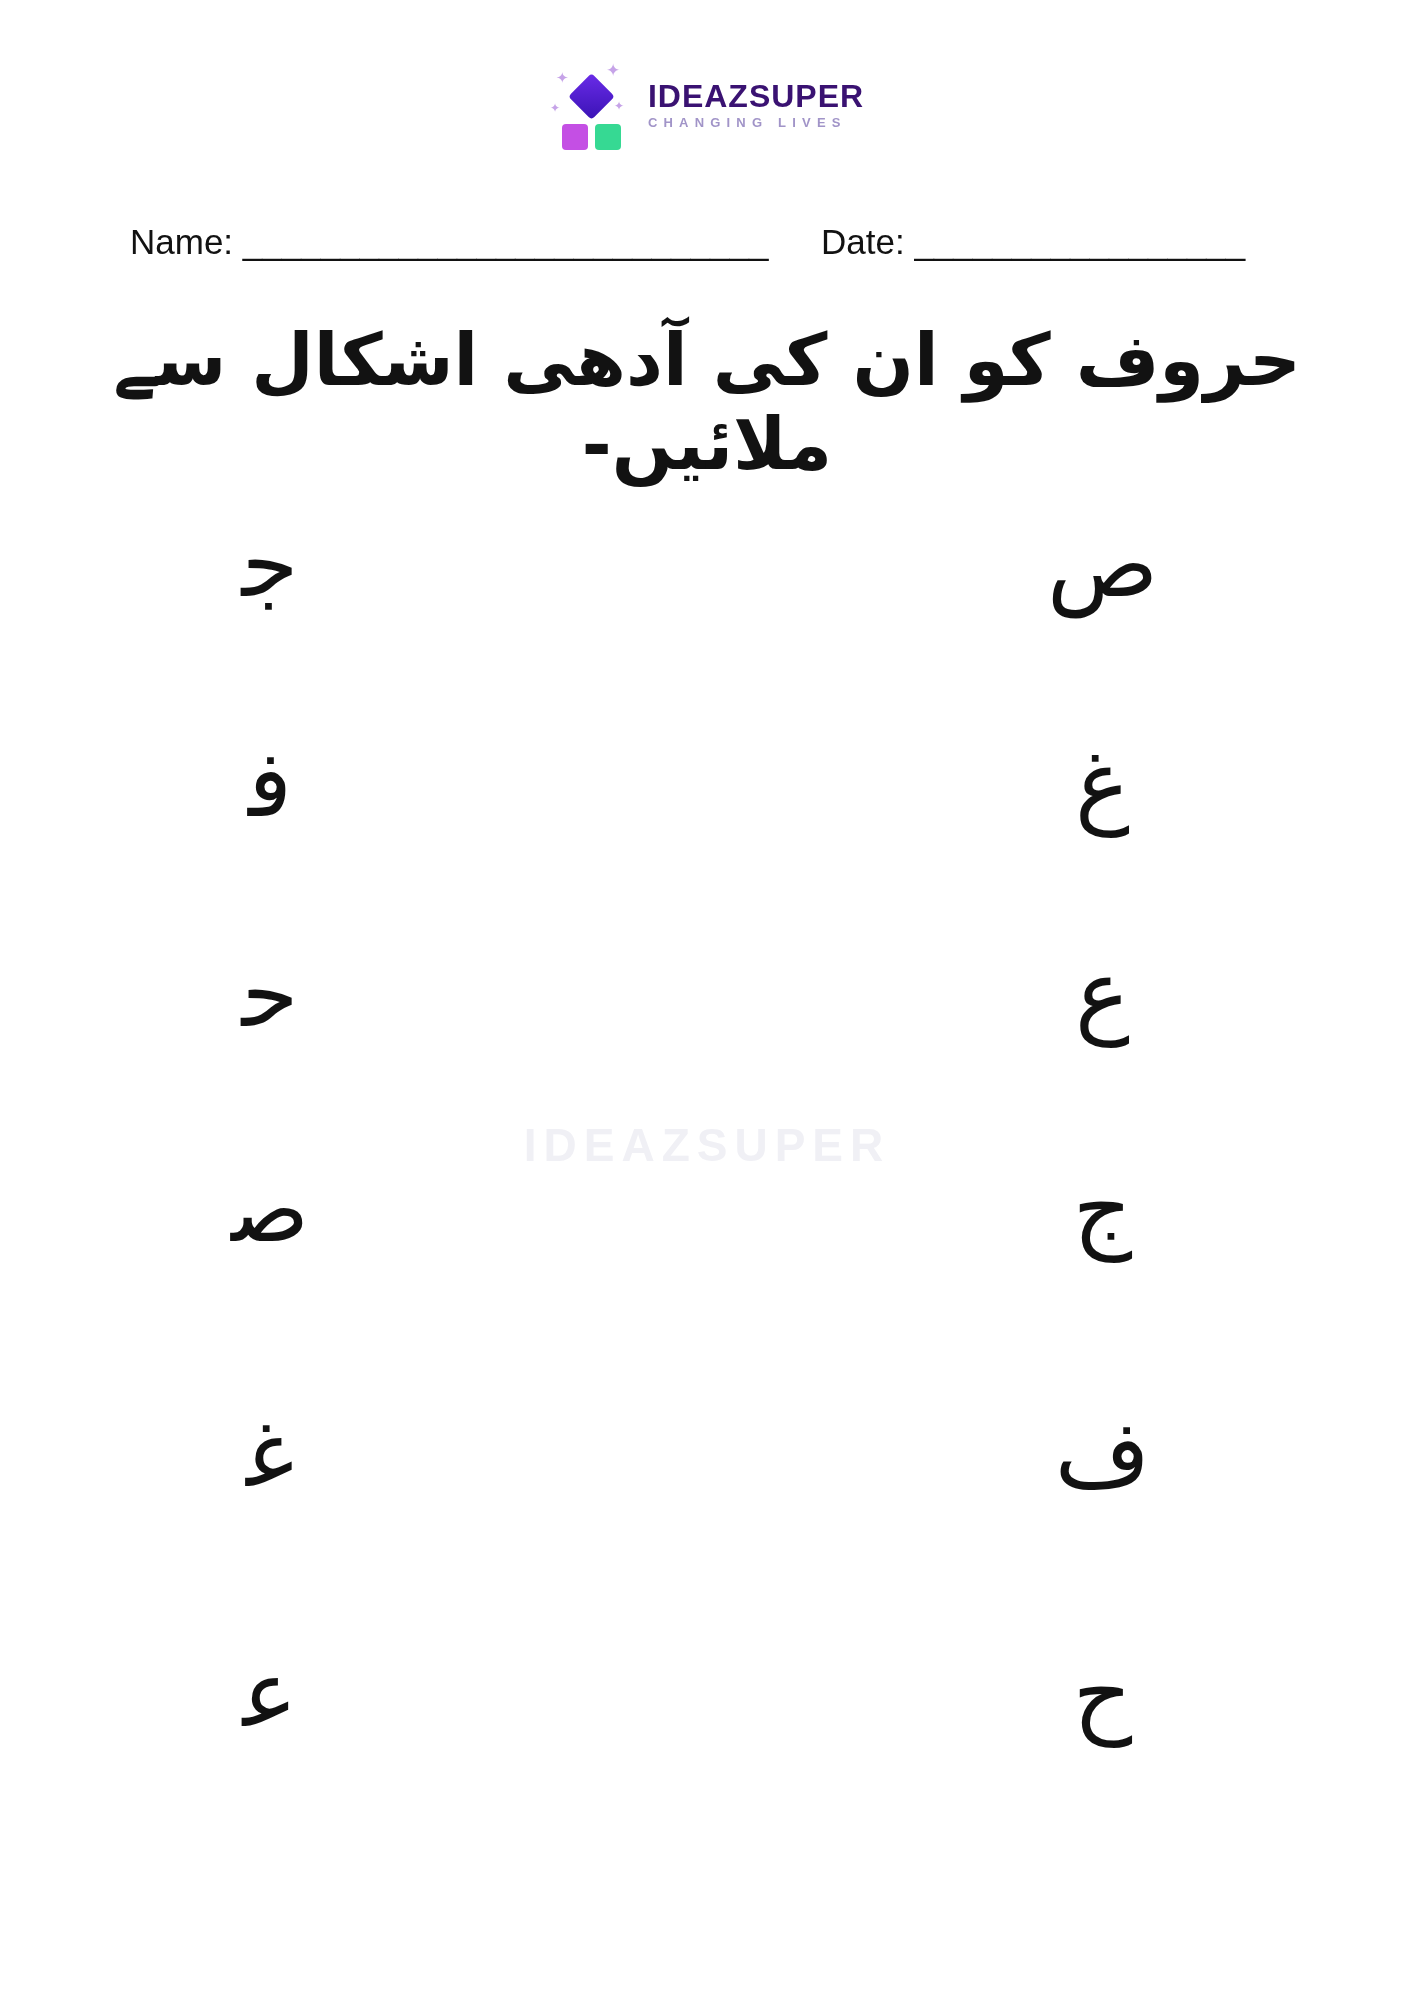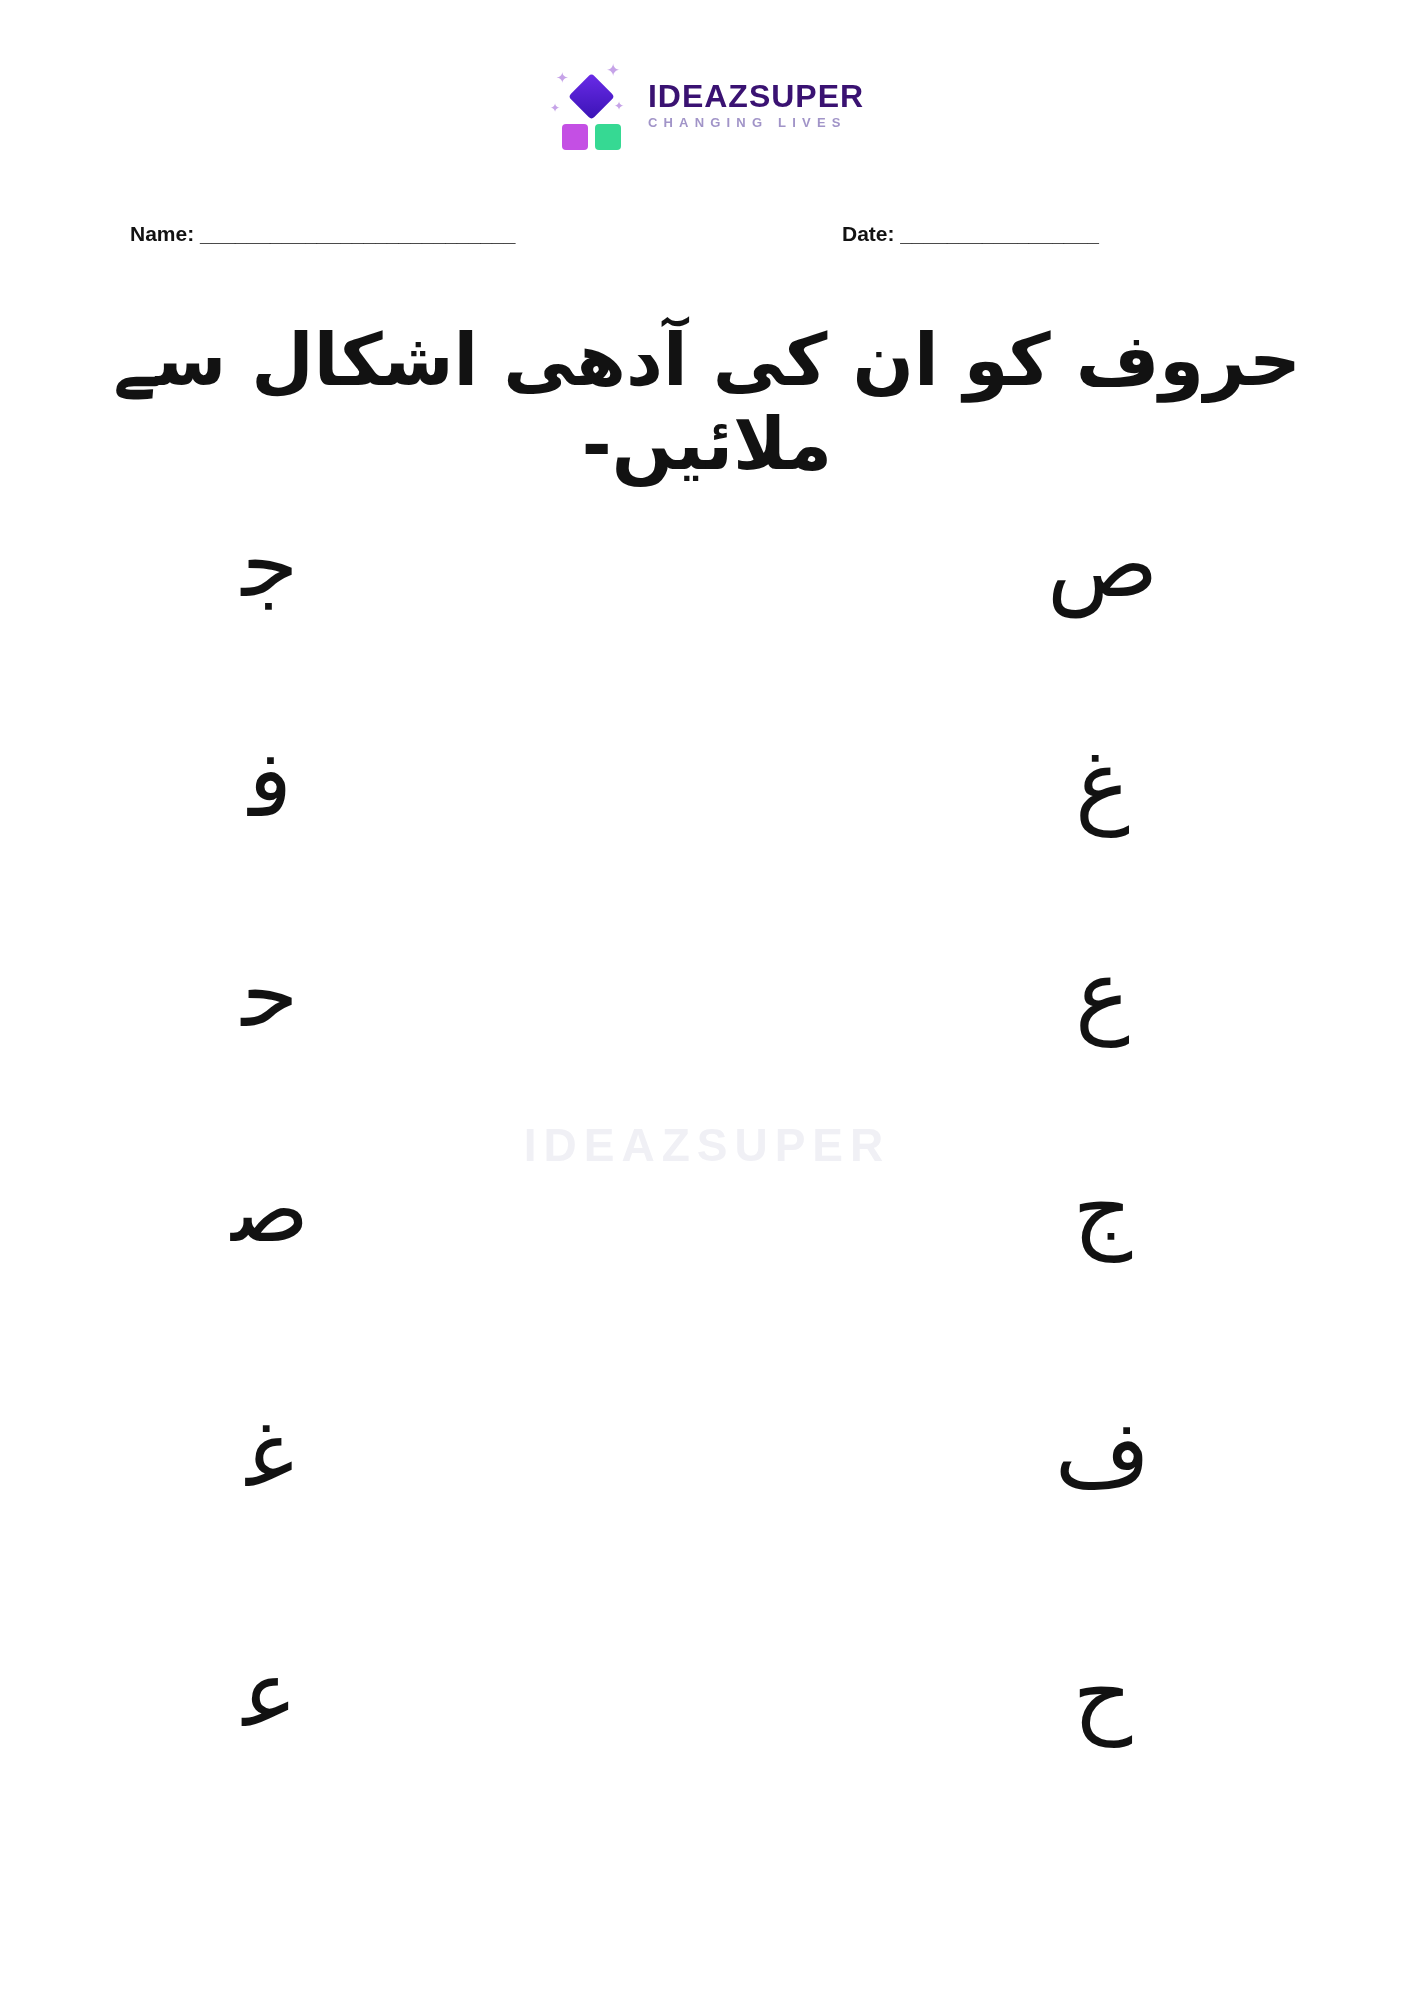--- a/index.html
+++ b/index.html
@@ -69,24 +69,24 @@
   }
   .tagline {
     margin-top: 0;
     font-size: 13px;
     font-weight: bold;
     letter-spacing: 6.2px;
     color: var(--tagline-text, #a194c8);
   }
 
   
-  .fields-row { position: absolute; top: 222px; left: 0; width: 100%; height: 48px; font-size: 21px; font-weight: bold; }
+  .fields-row { position: absolute; top: 222px; left: 0; width: 100%; height: 48px; font-size: 35px; }
   .field { position: absolute; white-space: nowrap; }
   .field-name { left: 130px; }
-  .field-date { left: 842px; }
+  .field-date { left: 821px; }
   .blank-line { letter-spacing: 0; }
 
   
   .instruction {
     position: absolute;
     top: 318px;
     left: 0;
     width: 100%;
     margin: 0;
     text-align: center;

